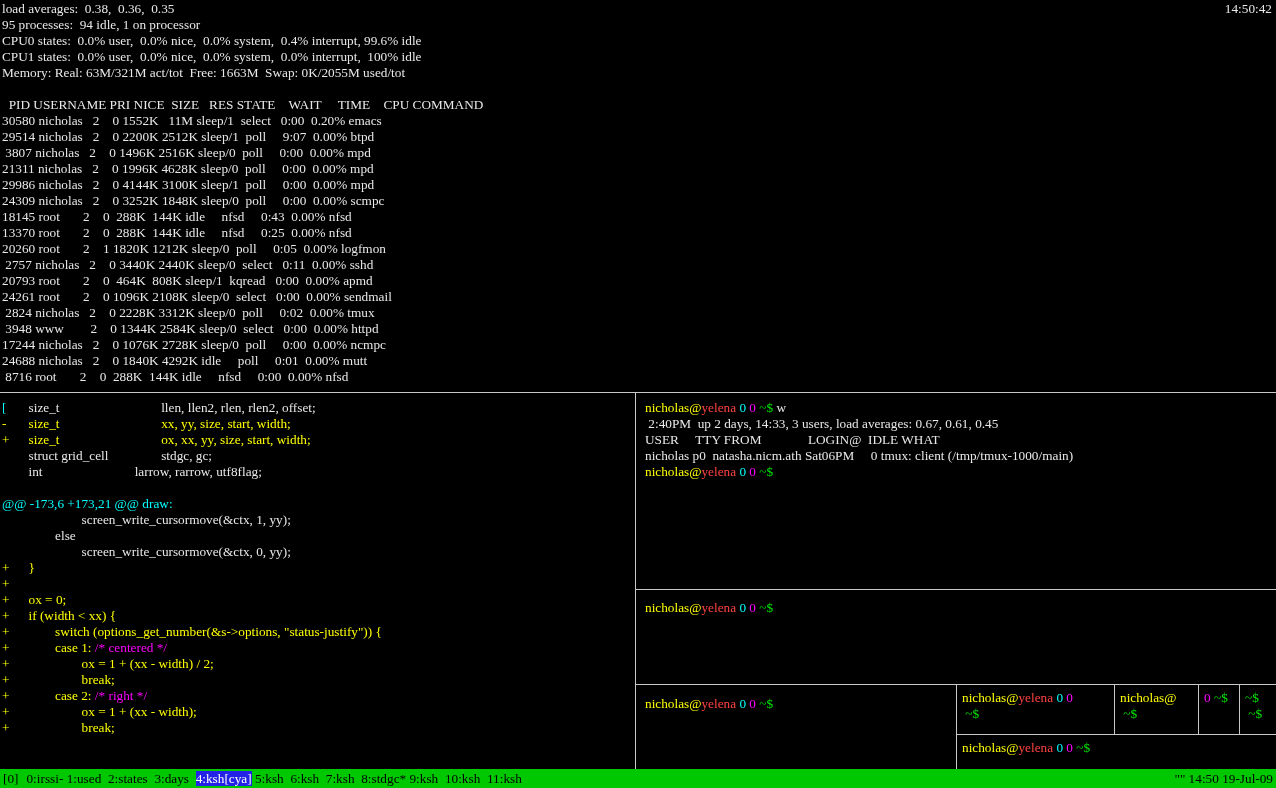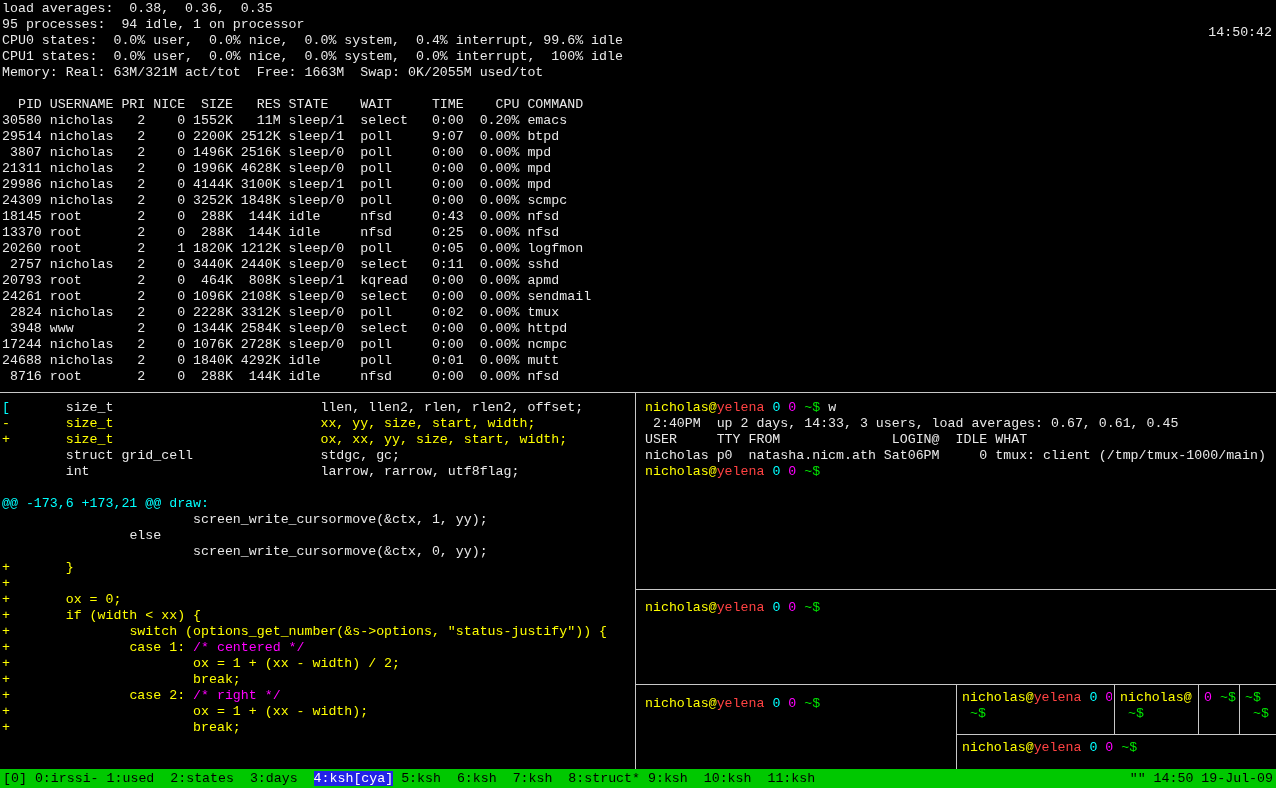--- a/index.html
+++ b/index.html
@@ -1,22 +1,22 @@
 <!DOCTYPE html>
 <html><head>
 <meta charset="utf-8">
 <style>
   html,body{margin:0;padding:0;background:#000;}
   .screen{position:relative;width:1276px;height:788px;background:#000;overflow:hidden;
-    font-family:Liberation Mono, monospace;
+    font-family:Liberation Serif, serif;
     font-size:13.28px;line-height:16px;}
   .pane{position:absolute;margin:0;white-space:pre;tab-size:8;-moz-tab-size:8;overflow:hidden;font:inherit;}
   .tline{height:16px;white-space:pre;}
   .border{position:absolute;}
-  .clock{position:absolute;top:1px;right:4px;white-space:pre;margin-top:24px;}
+  .clock{position:absolute;top:1px;right:4px;white-space:pre;}
   .modeline{position:absolute;left:0;top:737px;width:633px;height:16px;white-space:pre;overflow:hidden;}
   .statusbar{position:absolute;left:0;top:769px;width:1276px;height:19px;display:flex;align-items:center;
     padding:0 3px;box-sizing:border-box;}
   .statusbar span{white-space:pre;}
   .statusbar .session{margin-right:8px;}
   .statusbar .right{margin-left:auto;}
 </style>
 </head>
 <body>
 
@@ -42,17 +42,17 @@
   <pre class="pane" style="left:645px;top:600px;width:631px;height:82px;"><div class="tline"><span style="color: rgb(255, 255, 0);">nicholas@</span><span style="color: rgb(255, 66, 66);">yelena</span><span> </span><span style="color: rgb(0, 255, 255);">0</span><span> </span><span style="color: rgb(255, 0, 255);">0</span><span> </span><span style="color: rgb(0, 232, 0);">~$</span></div></pre>
   <pre class="pane" style="left:645px;top:696px;width:308px;height:70px;"><div class="tline"><span style="color: rgb(255, 255, 0);">nicholas@</span><span style="color: rgb(255, 66, 66);">yelena</span><span> </span><span style="color: rgb(0, 255, 255);">0</span><span> </span><span style="color: rgb(255, 0, 255);">0</span><span> </span><span style="color: rgb(0, 232, 0);">~$</span></div></pre>
   <pre class="pane" style="left:962px;top:690px;width:150px;height:40px;"><div class="tline"><span style="color: rgb(255, 255, 0);">nicholas@</span><span style="color: rgb(255, 66, 66);">yelena</span><span> </span><span style="color: rgb(0, 255, 255);">0</span><span> </span><span style="color: rgb(255, 0, 255);">0</span></div><div class="tline"><span> </span><span style="color: rgb(0, 232, 0);">~$</span></div></pre>
   <pre class="pane" style="left:1120px;top:690px;width:76px;height:40px;"><div class="tline"><span style="color: rgb(255, 255, 0);">nicholas@</span></div><div class="tline"><span> </span><span style="color: rgb(0, 232, 0);">~$</span></div></pre>
   <pre class="pane" style="left:1204px;top:690px;width:33px;height:40px;"><div class="tline"><span style="color: rgb(255, 0, 255);">0</span><span> </span><span style="color: rgb(0, 232, 0);">~$</span></div></pre>
   <pre class="pane" style="left:1245px;top:690px;width:29px;height:40px;"><div class="tline"><span style="color: rgb(0, 232, 0);">~$</span></div><div class="tline"><span> </span><span style="color: rgb(0, 232, 0);">~$</span></div></pre>
   <pre class="pane" style="left:962px;top:740px;width:312px;height:28px;"><div class="tline"><span style="color: rgb(255, 255, 0);">nicholas@</span><span style="color: rgb(255, 66, 66);">yelena</span><span> </span><span style="color: rgb(0, 255, 255);">0</span><span> </span><span style="color: rgb(255, 0, 255);">0</span><span> </span><span style="color: rgb(0, 232, 0);">~$</span></div></pre>
 
   <div class="statusbar" style="background: rgb(0, 200, 0); color: rgb(0, 0, 0);">
     <span class="session">[0]</span>
-    <span class="wins"><span>0:irssi-</span> <span>1:used </span> <span>2:states </span> <span>3:days </span> <span style="background: rgb(35, 35, 232); color: rgb(255, 255, 255);">4:ksh[cya]</span> <span>5:ksh </span> <span>6:ksh </span> <span>7:ksh </span> <span>8:struct*</span> <span>9:ksh </span> <span>10:ksh </span> <span>11:ksh</span></span>
+    <span class="wins"><span>0:irssi-</span> <span>1:used </span> <span>2:states </span> <span>3:days </span> <span style="background: rgb(35, 35, 232); color: rgb(255, 255, 255);">4:ksh[cya]</span> <span>5:ksh </span> <span>6:ksh </span> <span>7:ksh </span> <span>8:stdgc*</span> <span>9:ksh </span> <span>10:ksh </span> <span>11:ksh</span></span>
     <span class="right">"" 14:50 19-Jul-09</span>
   </div>
 
 </div>
 
 </body></html>

